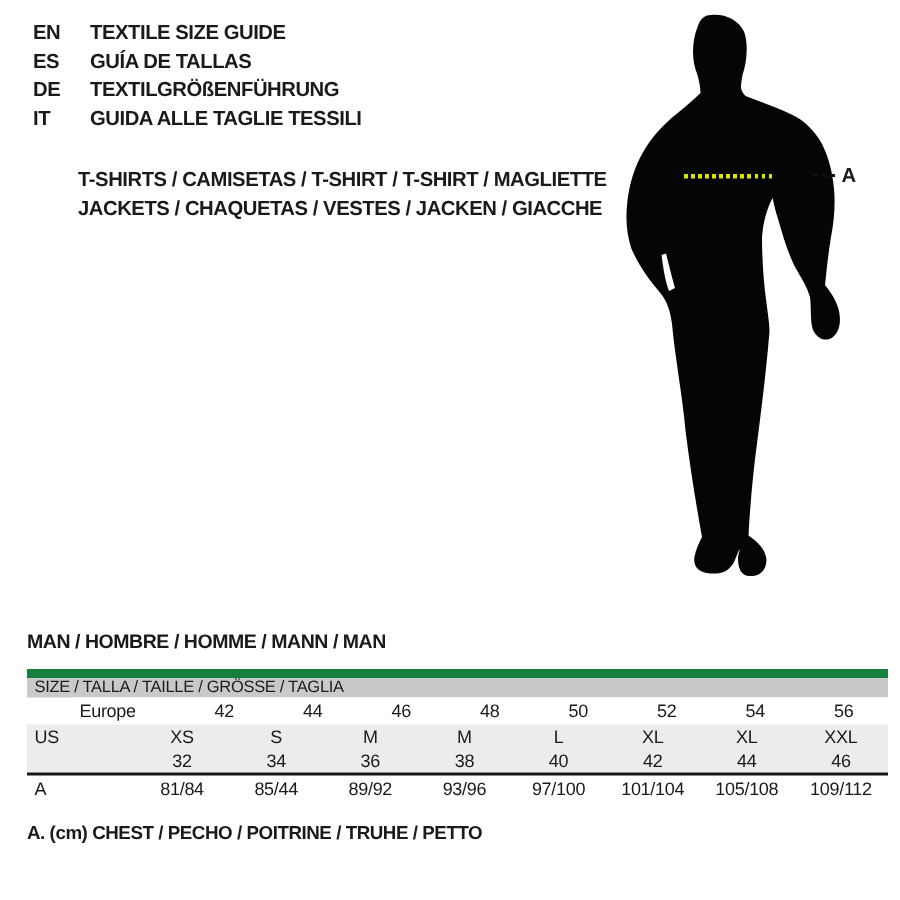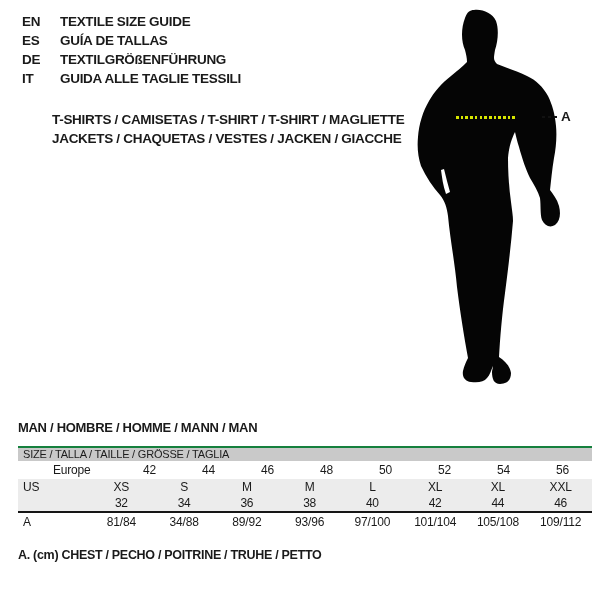--- a/index.html
+++ b/index.html
@@ -26,21 +26,21 @@
   .measure-dashes{
     position:absolute;left:542px;top:116px;width:17px;height:2.4px;
     background:repeating-linear-gradient(90deg,#111 0 3.2px,transparent 3.2px 5.8px);
   }
   .measure-label{position:absolute;left:561px;top:109px;font-weight:bold;font-size:13.5px;}
   
   .section-title{position:absolute;left:18px;top:420px;
     font-weight:bold;font-size:13px;letter-spacing:-0.3px;}
   
   .size-table{position:absolute;left:18px;top:446px;width:574px;
-    border-top:2px solid #15803d;}
+    border-top:6px solid #15803d;}
   .t-header{height:13px;line-height:13px;background:var(--th-bg);
     font-size:11px;letter-spacing:-0.2px;padding-left:5px;color:#1c1c1c;}
   .t-row{display:grid;grid-template-columns:72px repeat(8,1fr);align-items:center;
     font-size:12px;letter-spacing:-0.2px;}
   .t-row .t-label{padding-left:5px;text-align:left;}
   .t-row .t-cell{text-align:center;}
   .t-row.europe{height:18px;background:#fff;margin-left:30px;}
   .t-row.us{height:16px;background:var(--shade);}
   .t-row.a{height:18px;background:#fff;border-top:2px solid #161616;}
   
@@ -140,21 +140,21 @@
           <span class="t-cell">36</span>
           <span class="t-cell">38</span>
           <span class="t-cell">40</span>
           <span class="t-cell">42</span>
           <span class="t-cell">44</span>
           <span class="t-cell">46</span>
         </div>
         <div class="t-row a">
           <span class="t-label">A</span>
           <span class="t-cell">81/84</span>
-          <span class="t-cell">34/88</span>
+          <span class="t-cell">85/44</span>
           <span class="t-cell">89/92</span>
           <span class="t-cell">93/96</span>
           <span class="t-cell">97/100</span>
           <span class="t-cell">101/104</span>
           <span class="t-cell">105/108</span>
           <span class="t-cell">109/112</span>
         </div>
       </div>
   </div>
 

